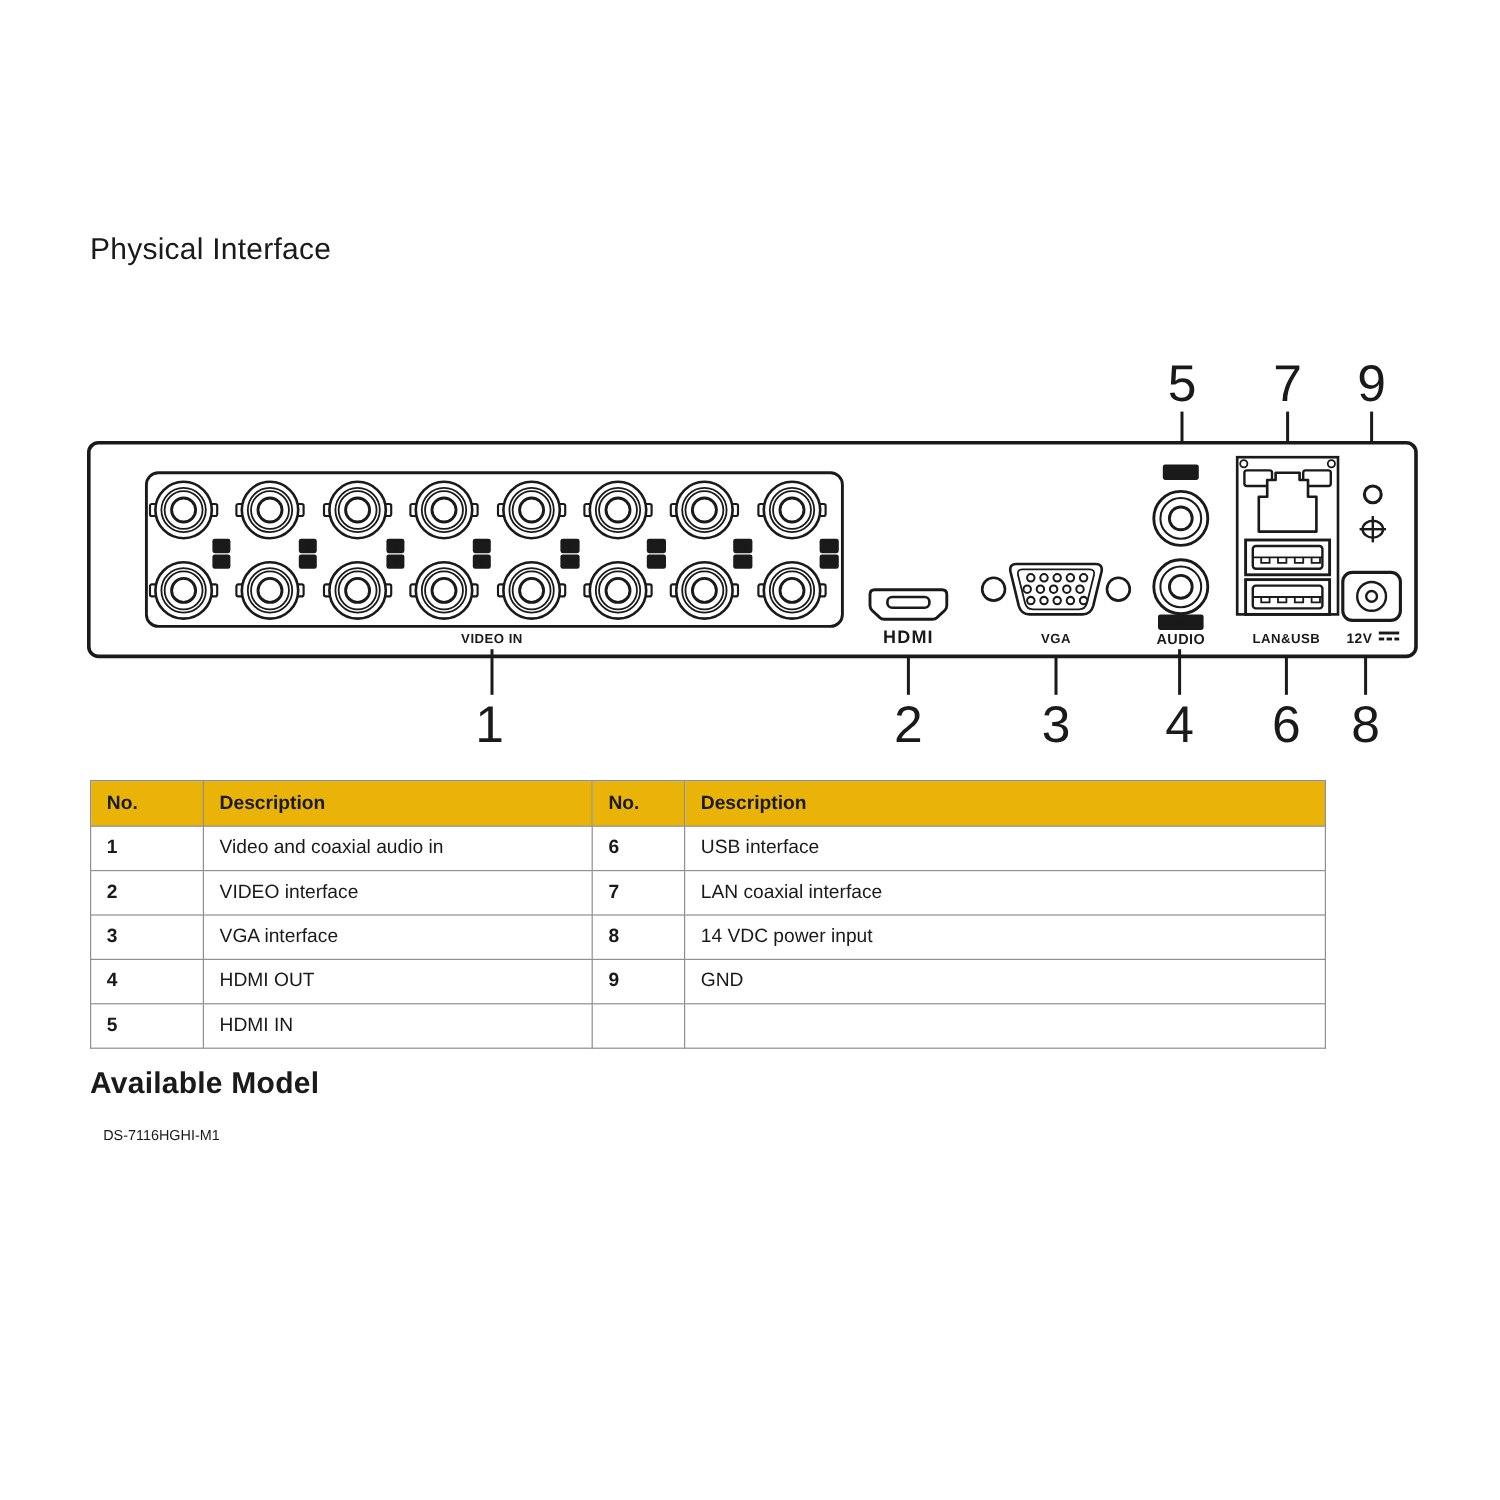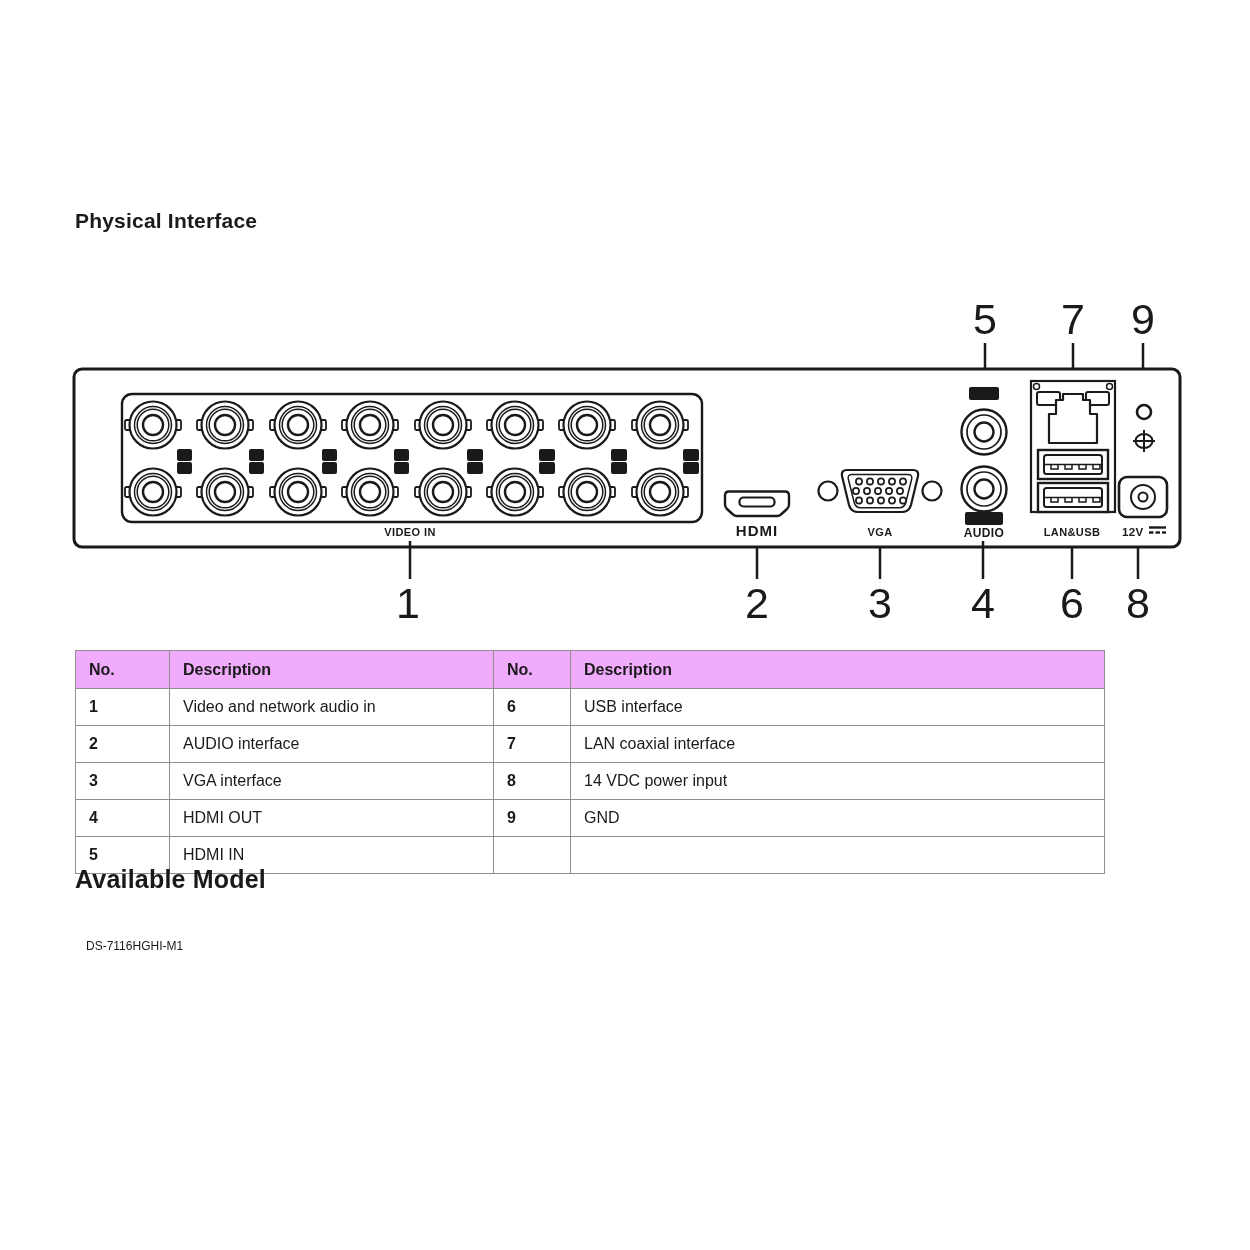--- a/index.html
+++ b/index.html
@@ -1,50 +1,50 @@
 <!DOCTYPE html>
 <html><head>
 <meta charset="utf-8">
 <style>
   html,body{margin:0;padding:0;background:#ffffff;}
   body{
     position:relative;width:1250px;height:1250px;overflow:hidden;
     font-family:"Liberation Sans",sans-serif;color:#1a1a1a;
   }
   .page-title{
-    position:absolute;left:75px;top:209px;
-    font-size:21px;font-weight:bold;letter-spacing:.2px;
+    position:absolute;left:75px;top:194px;
+    font-size:25px;font-weight:normal;letter-spacing:.2px;
   }
   .diagram-svg{position:absolute;left:0;top:0;width:1250px;height:1250px;}
   .diagram-svg text{font-family:"Liberation Sans",sans-serif;fill:#1a1a1a;}
   .callout-num{font-size:43px;font-weight:400;text-anchor:middle;}
   .port-label{font-size:11px;font-weight:bold;text-anchor:middle;letter-spacing:.4px;}
   .hdmi-label{font-size:15px;font-weight:bold;text-anchor:middle;letter-spacing:1px;}
   .badge-num{font-size:8.5px;font-weight:bold;fill:#ffffff;text-anchor:middle;}
   .badge-io{font-size:9px;font-weight:bold;fill:#ffffff;text-anchor:middle;letter-spacing:.5px;}
 
   table.ports-table{
     position:absolute;left:75px;top:650px;width:1029px;
     border-collapse:collapse;table-layout:fixed;
     font-size:16px;
   }
   table.ports-table th,table.ports-table td{
     border:1.5px solid #8f8f8f;
     padding:0 0 0 13px;text-align:left;vertical-align:middle;
     overflow:hidden;white-space:nowrap;
   }
   table.ports-table th{
-    background:#f0abfc;height:37px;font-weight:bold;
+    background:#eab308;height:37px;font-weight:bold;
   }
   table.ports-table td{height:36px;}
   td.no-cell{font-weight:bold;}
   .col-no1{width:94px;} .col-desc1{width:324px;} .col-no2{width:77px;} .col-desc2{width:534px;}
 
   .avail-title{
-    position:absolute;left:75px;top:865px;
+    position:absolute;left:75px;top:889px;
     font-size:25px;font-weight:bold;letter-spacing:.2px;
   }
   .model-line{
     position:absolute;left:86px;top:939px;
     font-size:12px;
   }
 </style>
 </head>
 <body>
 
@@ -272,27 +272,27 @@
     <tr>
       <th>No.</th>
       <th>Description</th>
       <th>No.</th>
       <th>Description</th>
     </tr>
   </thead>
   <tbody>
     <tr>
       <td class="no-cell">1</td>
-      <td>Video and network audio in</td>
+      <td>Video and coaxial audio in</td>
       <td class="no-cell">6</td>
       <td>USB interface</td>
     </tr>
     <tr>
       <td class="no-cell">2</td>
-      <td>AUDIO interface</td>
+      <td>VIDEO interface</td>
       <td class="no-cell">7</td>
       <td>LAN coaxial interface</td>
     </tr>
     <tr>
       <td class="no-cell">3</td>
       <td>VGA interface</td>
       <td class="no-cell">8</td>
       <td>14 VDC power input</td>
     </tr>
     <tr>

